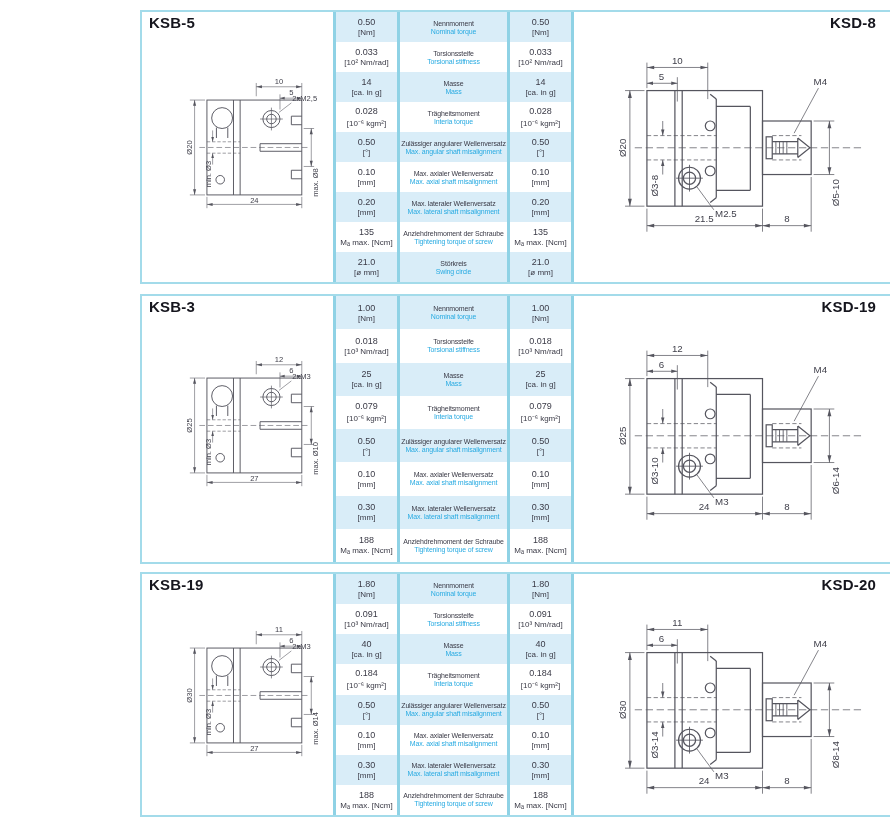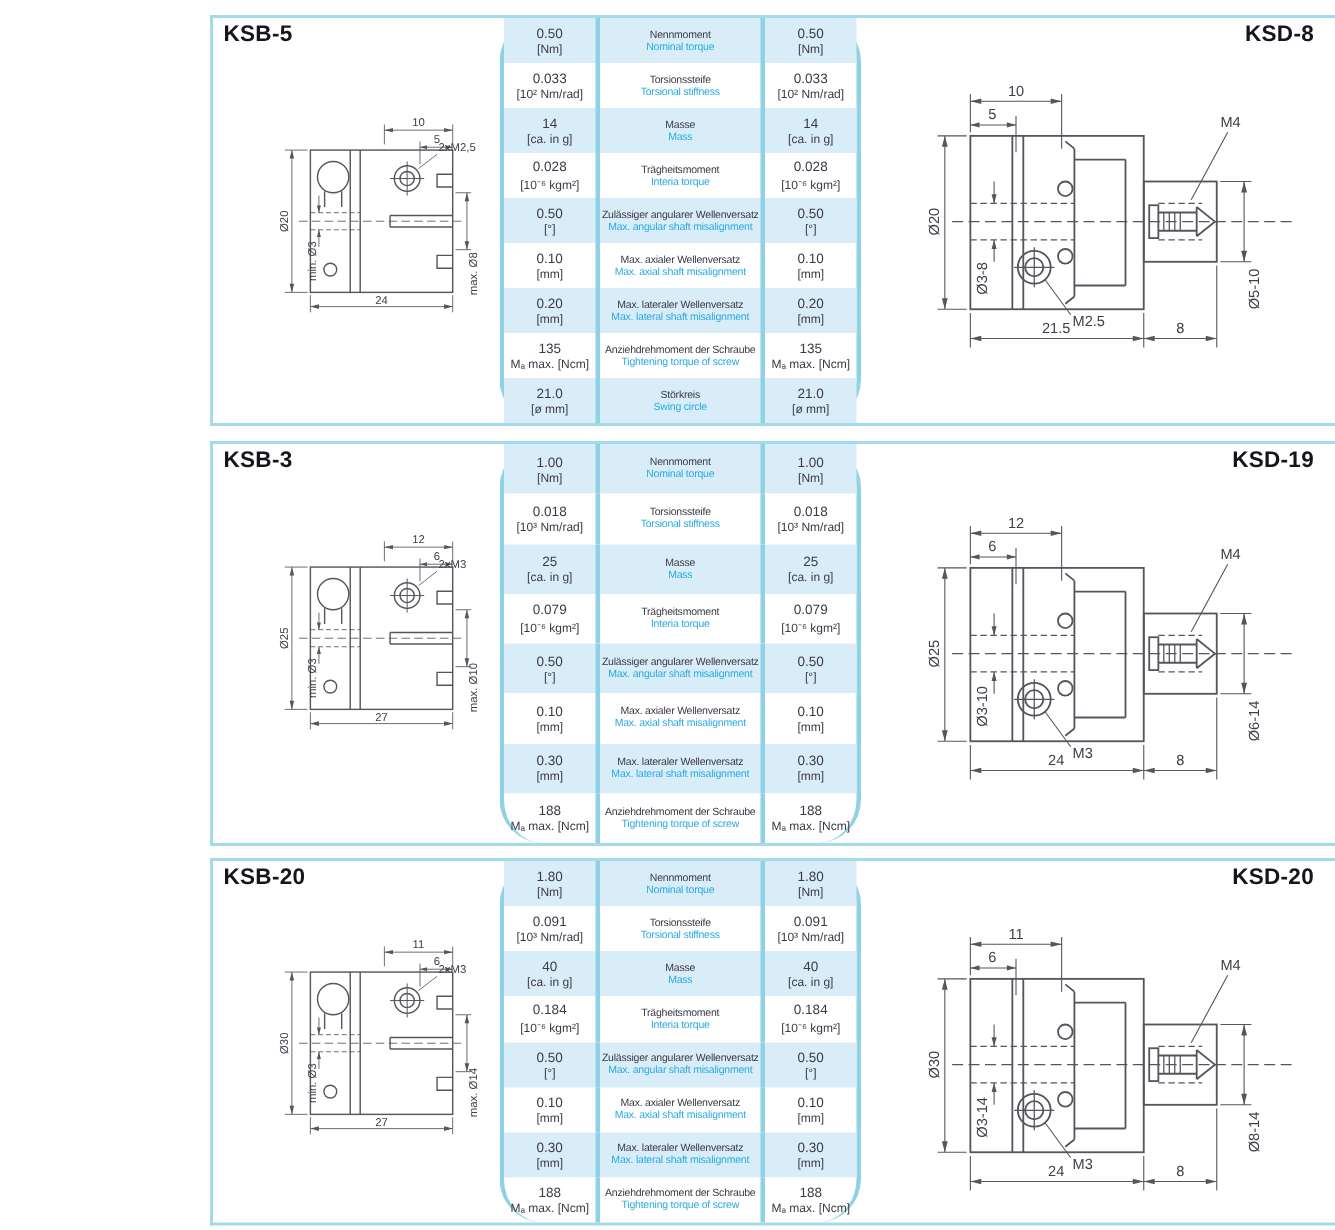--- a/index.html
+++ b/index.html
@@ -18,21 +18,21 @@
   .title-l, .title-r {
     position:absolute; top:2px; margin:0;
     font-size:15px; font-weight:bold; color:#15151d; letter-spacing:0.2px;
   }
   .title-l { left:7px; }
   .title-r { right:14px; }
 
   .spec-table {
     position:absolute; top:0; bottom:0; left:191px; width:235px;
     display:flex; flex-direction:column;
-    border-left:3px solid #8fd2e5; border-right:3px solid #8fd2e5;border-radius:29px;
+    border-left:3px solid #8fd2e5; border-right:3px solid #8fd2e5;
   }
   .row { flex:1; display:flex; min-height:0; }
   .row.shaded { background:#d9edf8; }
   .cell {
     display:flex; flex-direction:column; justify-content:center;
     text-align:center; overflow:hidden; white-space:nowrap;
   }
   .val-l, .val-r { width:61px; }
   .lab { flex:1; border-left:3px solid #8fd2e5; border-right:3px solid #8fd2e5; }
   .v  { font-size:9px;   color:#3a3a46; }
@@ -529,21 +529,21 @@
   <polygon class="arr" points="150,146 144,144.5 144,147.5"></polygon>
   <polygon class="arr" points="150,146 156,144.5 156,147.5"></polygon>
   <polygon class="arr" points="190,146 184,144.5 184,147.5"></polygon>
   <text x="102" y="143" text-anchor="middle">24</text>
   <text x="170" y="143" text-anchor="middle">8</text>
 </svg>
     </div>
 </section>
 
 <section class="panel" id="panel-2">
-  <h2 class="title-l">KSB-20</h2>
+  <h2 class="title-l">KSB-19</h2>
   <h2 class="title-r">KSD-20</h2>
   <div class="drawing d-left" style="top:38px">
       <svg viewBox="0 0 195 158" xmlns="http://www.w3.org/2000/svg">
 
   <rect class="body-ln" x="60" y="38" width="100" height="100"></rect>
   <path class="body-ln" d="M160,55 h-11 v9 h11"></path>
   <path class="body-ln" d="M160,112 h-11 v9 h11"></path>
   <path class="body-ln" d="M116,84 H160 M116,92 H160 M116,84 v8"></path>
   <path class="body-ln" d="M88,38 V138 M95,38 V138"></path>
   <circle class="body-ln" cx="76" cy="57" r="11"></circle>

